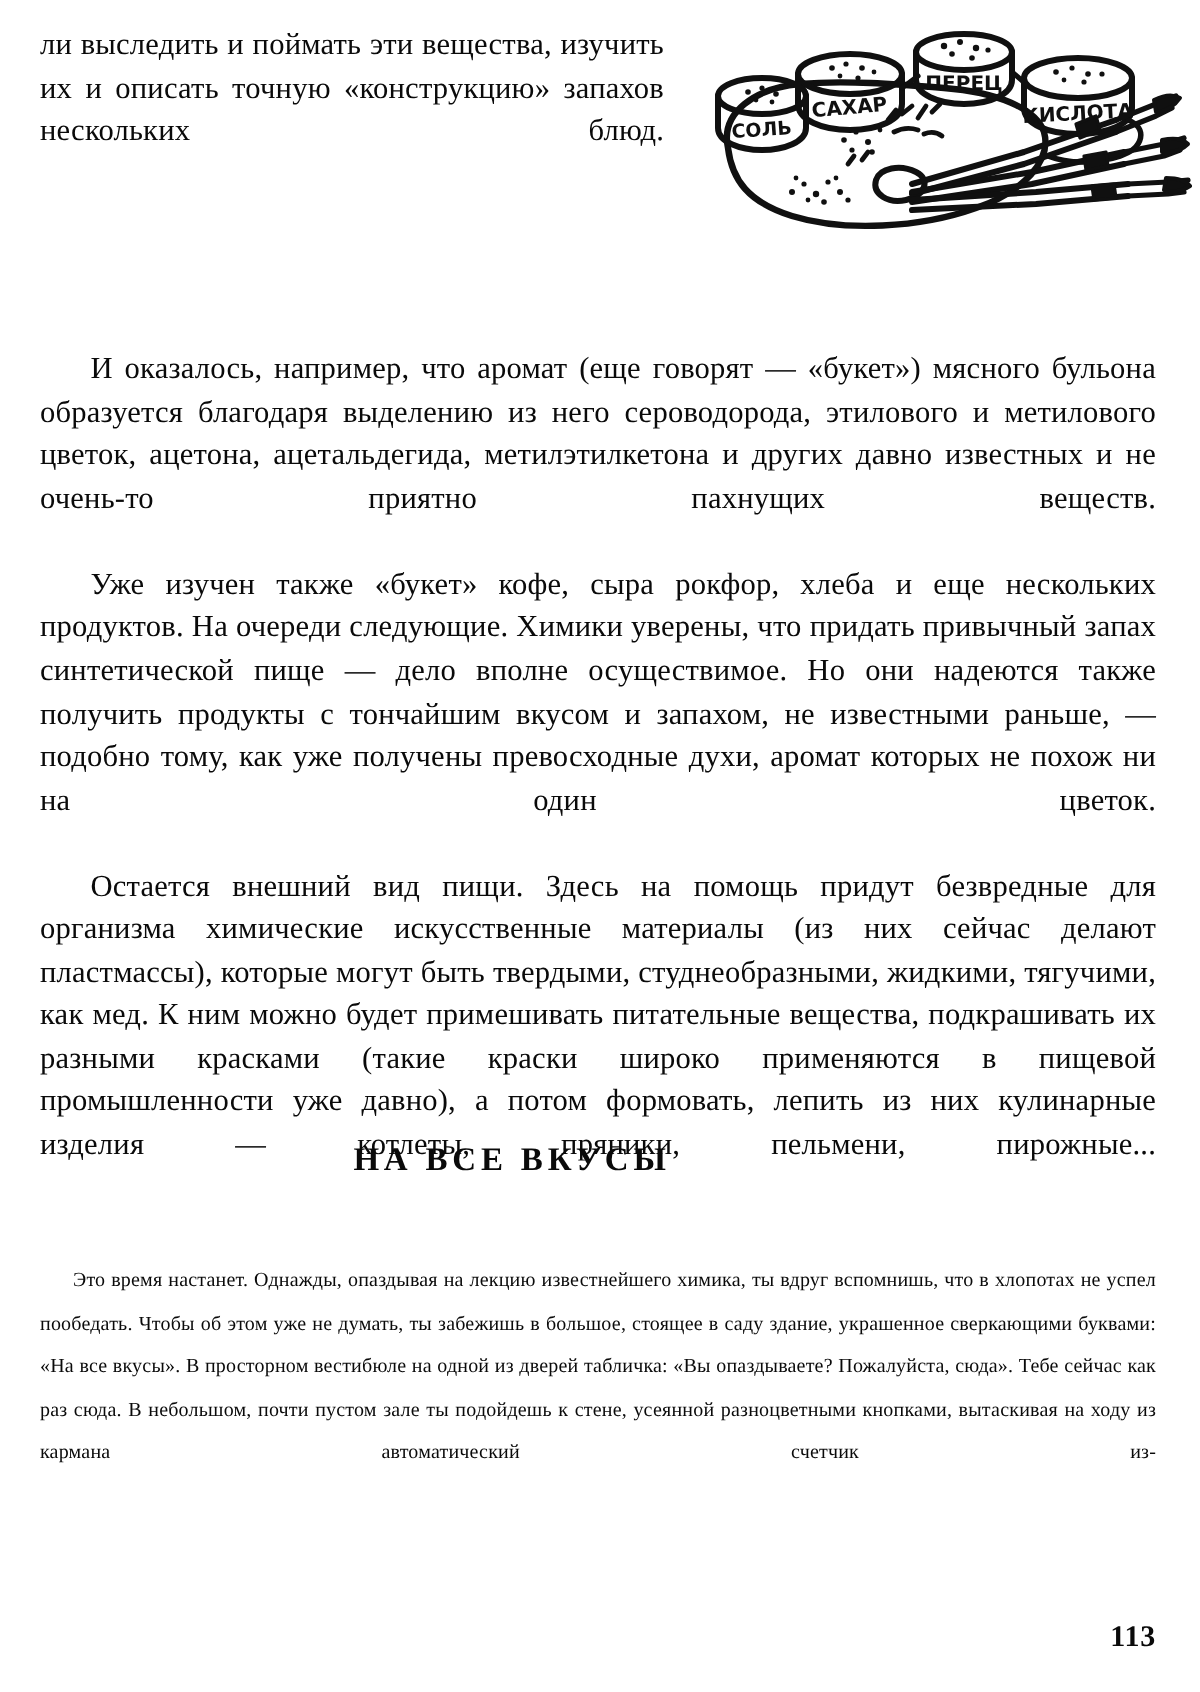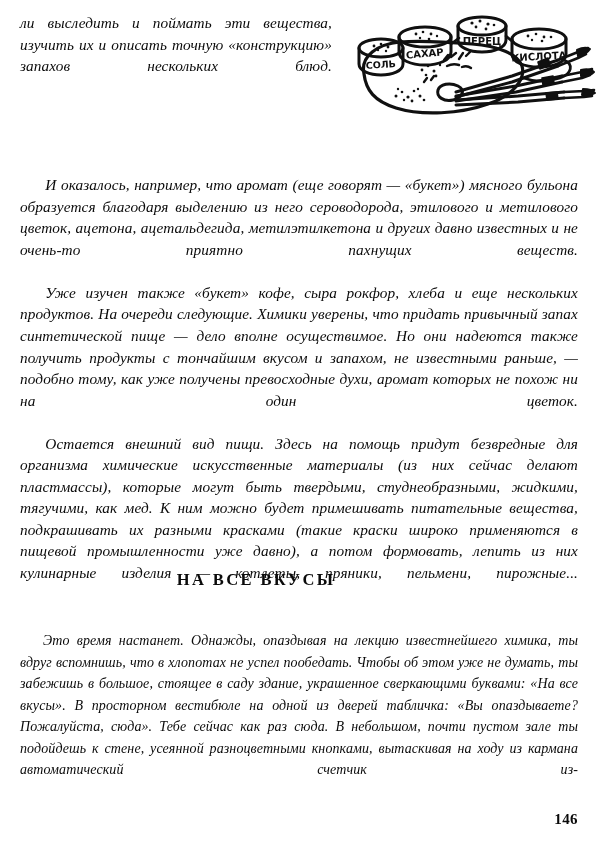--- a/index.html
+++ b/index.html
@@ -42,21 +42,20 @@
   .float-spacer {
     float: right;
     width: 246px;
     height: 140px;
     shape-outside: content-box;
   }
   p.para {
     margin: 0;
     text-indent: 1.65em;
     text-align: justify;
-    font-style: italic;
   }
   p.para.cont { text-indent: 0; }
   p.para:last-of-type { text-align: justify; }
 
   
   p.para::after {
     content: "";
     display: inline-block;
     width: 100%;
   }
@@ -73,21 +72,21 @@
     letter-spacing: 2.4px;
     font-family: "Liberation Serif", "DejaVu Serif", serif;
   }
 
   
   #lower-text {
     position: absolute;
     top: 630px;
     left: 20px;
     width: 558px;
-    font-size: 14px;
+    font-size: 10px;
     line-height: 21.55px;
     text-align: justify;
     letter-spacing: 0.1px;
   }
 
   
   #page-number {
     position: absolute;
     right: 22px;
     bottom: 18px;
@@ -232,15 +231,15 @@
     <p class="para">Уже изучен также «букет» кофе, сыра рокфор, хлеба и еще нескольких продуктов. На очереди следующие. Химики уверены, что придать привычный запах синтетической пище — дело вполне осуществимое. Но они надеются также получить продукты с тончайшим вкусом и запахом, не известными раньше, — подобно тому, как уже получены превосходные духи, аромат которых не похож ни на один цветок.</p>
     <p class="para">Остается внешний вид пищи. Здесь на помощь придут безвредные для организма химические искусственные материалы (из них сейчас делают пластмассы), которые могут быть твердыми, студнеобразными, жидкими, тягучими, как мед. К ним можно будет примешивать питательные вещества, подкрашивать их разными красками (такие краски широко применяются в пищевой промышленности уже давно), а потом формовать, лепить из них кулинарные изделия — котлеты, пряники, пельмени, пирожные...</p>
   </div>
 
   <div id="section-heading">НА ВСЕ ВКУСЫ</div>
 
   <div id="lower-text">
     <p class="para">Это время настанет. Однажды, опаздывая на лекцию известнейшего химика, ты вдруг вспомнишь, что в хлопотах не успел пообедать. Чтобы об этом уже не думать, ты забежишь в большое, стоящее в саду здание, украшенное сверкающими буквами: «На все вкусы». В просторном вестибюле на одной из дверей табличка: «Вы опаздываете? Пожалуйста, сюда». Тебе сейчас как раз сюда. В небольшом, почти пустом зале ты подойдешь к стене, усеянной разноцветными кнопками, вытаскивая на ходу из кармана автоматический счетчик из-</p>
   </div>
 
-  <div id="page-number">146</div>
+  <div id="page-number">113</div>
 
 </div>
 
 </body></html>

